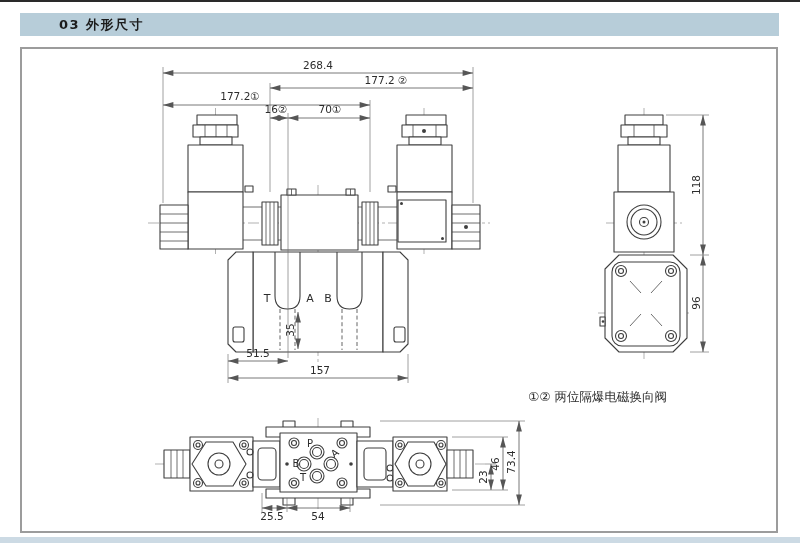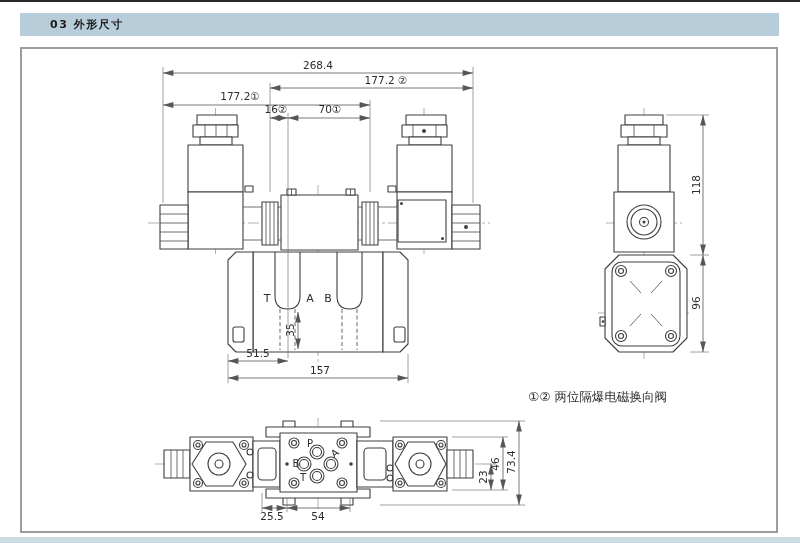--- a/index.html
+++ b/index.html
@@ -1,19 +1,19 @@
 <!DOCTYPE html>
 <html><head>
 <meta charset="utf-8">
 <style>
   html,body{margin:0;padding:0;background:#fff;}
   .page{position:relative;width:800px;height:543px;background:#ffffff;font-family:"DejaVu Sans",sans-serif;overflow:hidden;}
   .top-rule{position:absolute;left:0;top:0;width:100%;height:2px;background:#2a2a2a;}
   .header-bar{position:absolute;left:20px;top:13px;width:759px;height:23px;background:#b7cdd9;display:flex;align-items:center;}
-  .header-bar .title{font-weight:bold;font-size:11px;color:#1c1c1c;padding-left:30px;letter-spacing:1.5px;}
+  .header-bar .title{font-weight:bold;font-size:13px;color:#1c1c1c;padding-left:39px;letter-spacing:1.5px;}
   .frame{position:absolute;left:20px;top:47px;width:758px;height:486px;border:2px solid #9c9c9c;background:#fff;box-sizing:border-box;}
   .footer-bar{position:absolute;left:0;top:537px;width:100%;height:6px;background:#ccdae4;}
   svg{position:absolute;left:21px;top:48px;}
   .s{fill:#fff;stroke:#3e3e3e;stroke-width:1.1;stroke-linejoin:round;}
   .sn{fill:none;stroke:#3e3e3e;stroke-width:1.1;stroke-linejoin:round;}
   .t{fill:none;stroke:#3e3e3e;stroke-width:.75;}
   .cl{fill:none;stroke:#8f8f8f;stroke-width:.7;stroke-dasharray:11 3 3 3;}
   .hid{fill:none;stroke:#4a4a4a;stroke-width:.85;stroke-dasharray:4 2.6;}
   .ext{stroke:#6e6e6e;stroke-width:.65;fill:none;}
   .dim{stroke:#565656;stroke-width:.8;fill:none;marker-start:url(#ar);marker-end:url(#ar);}

